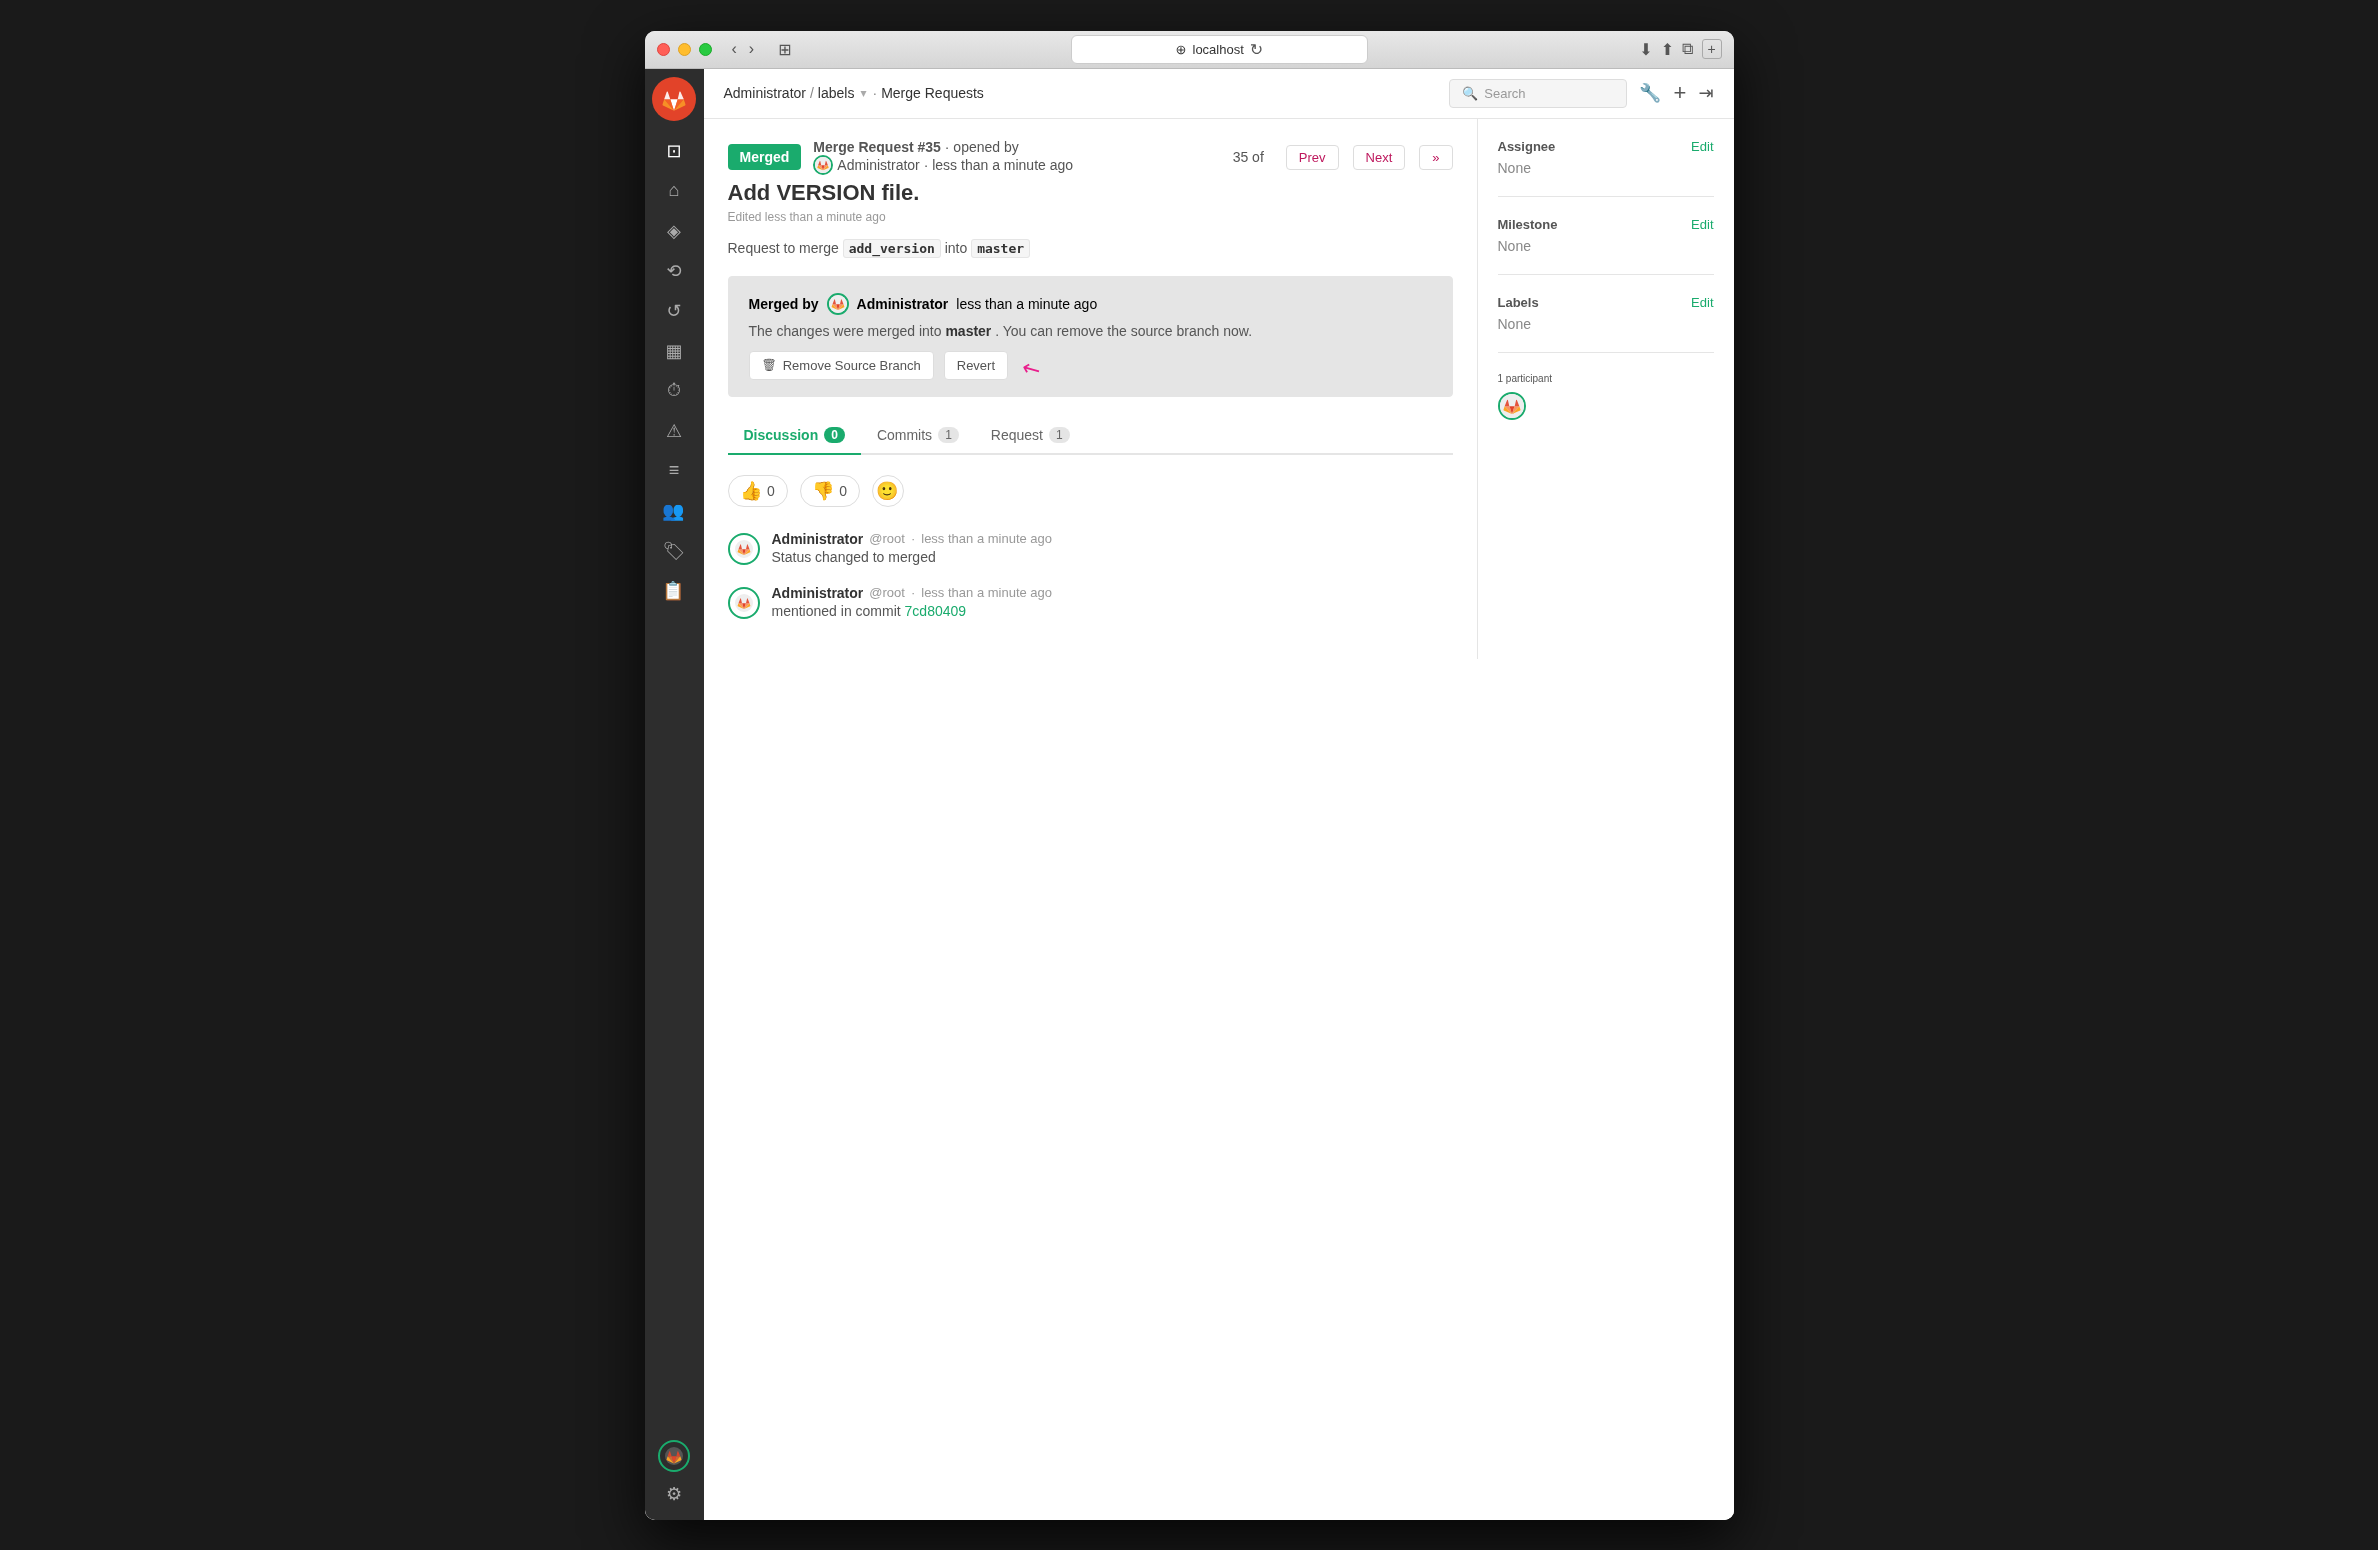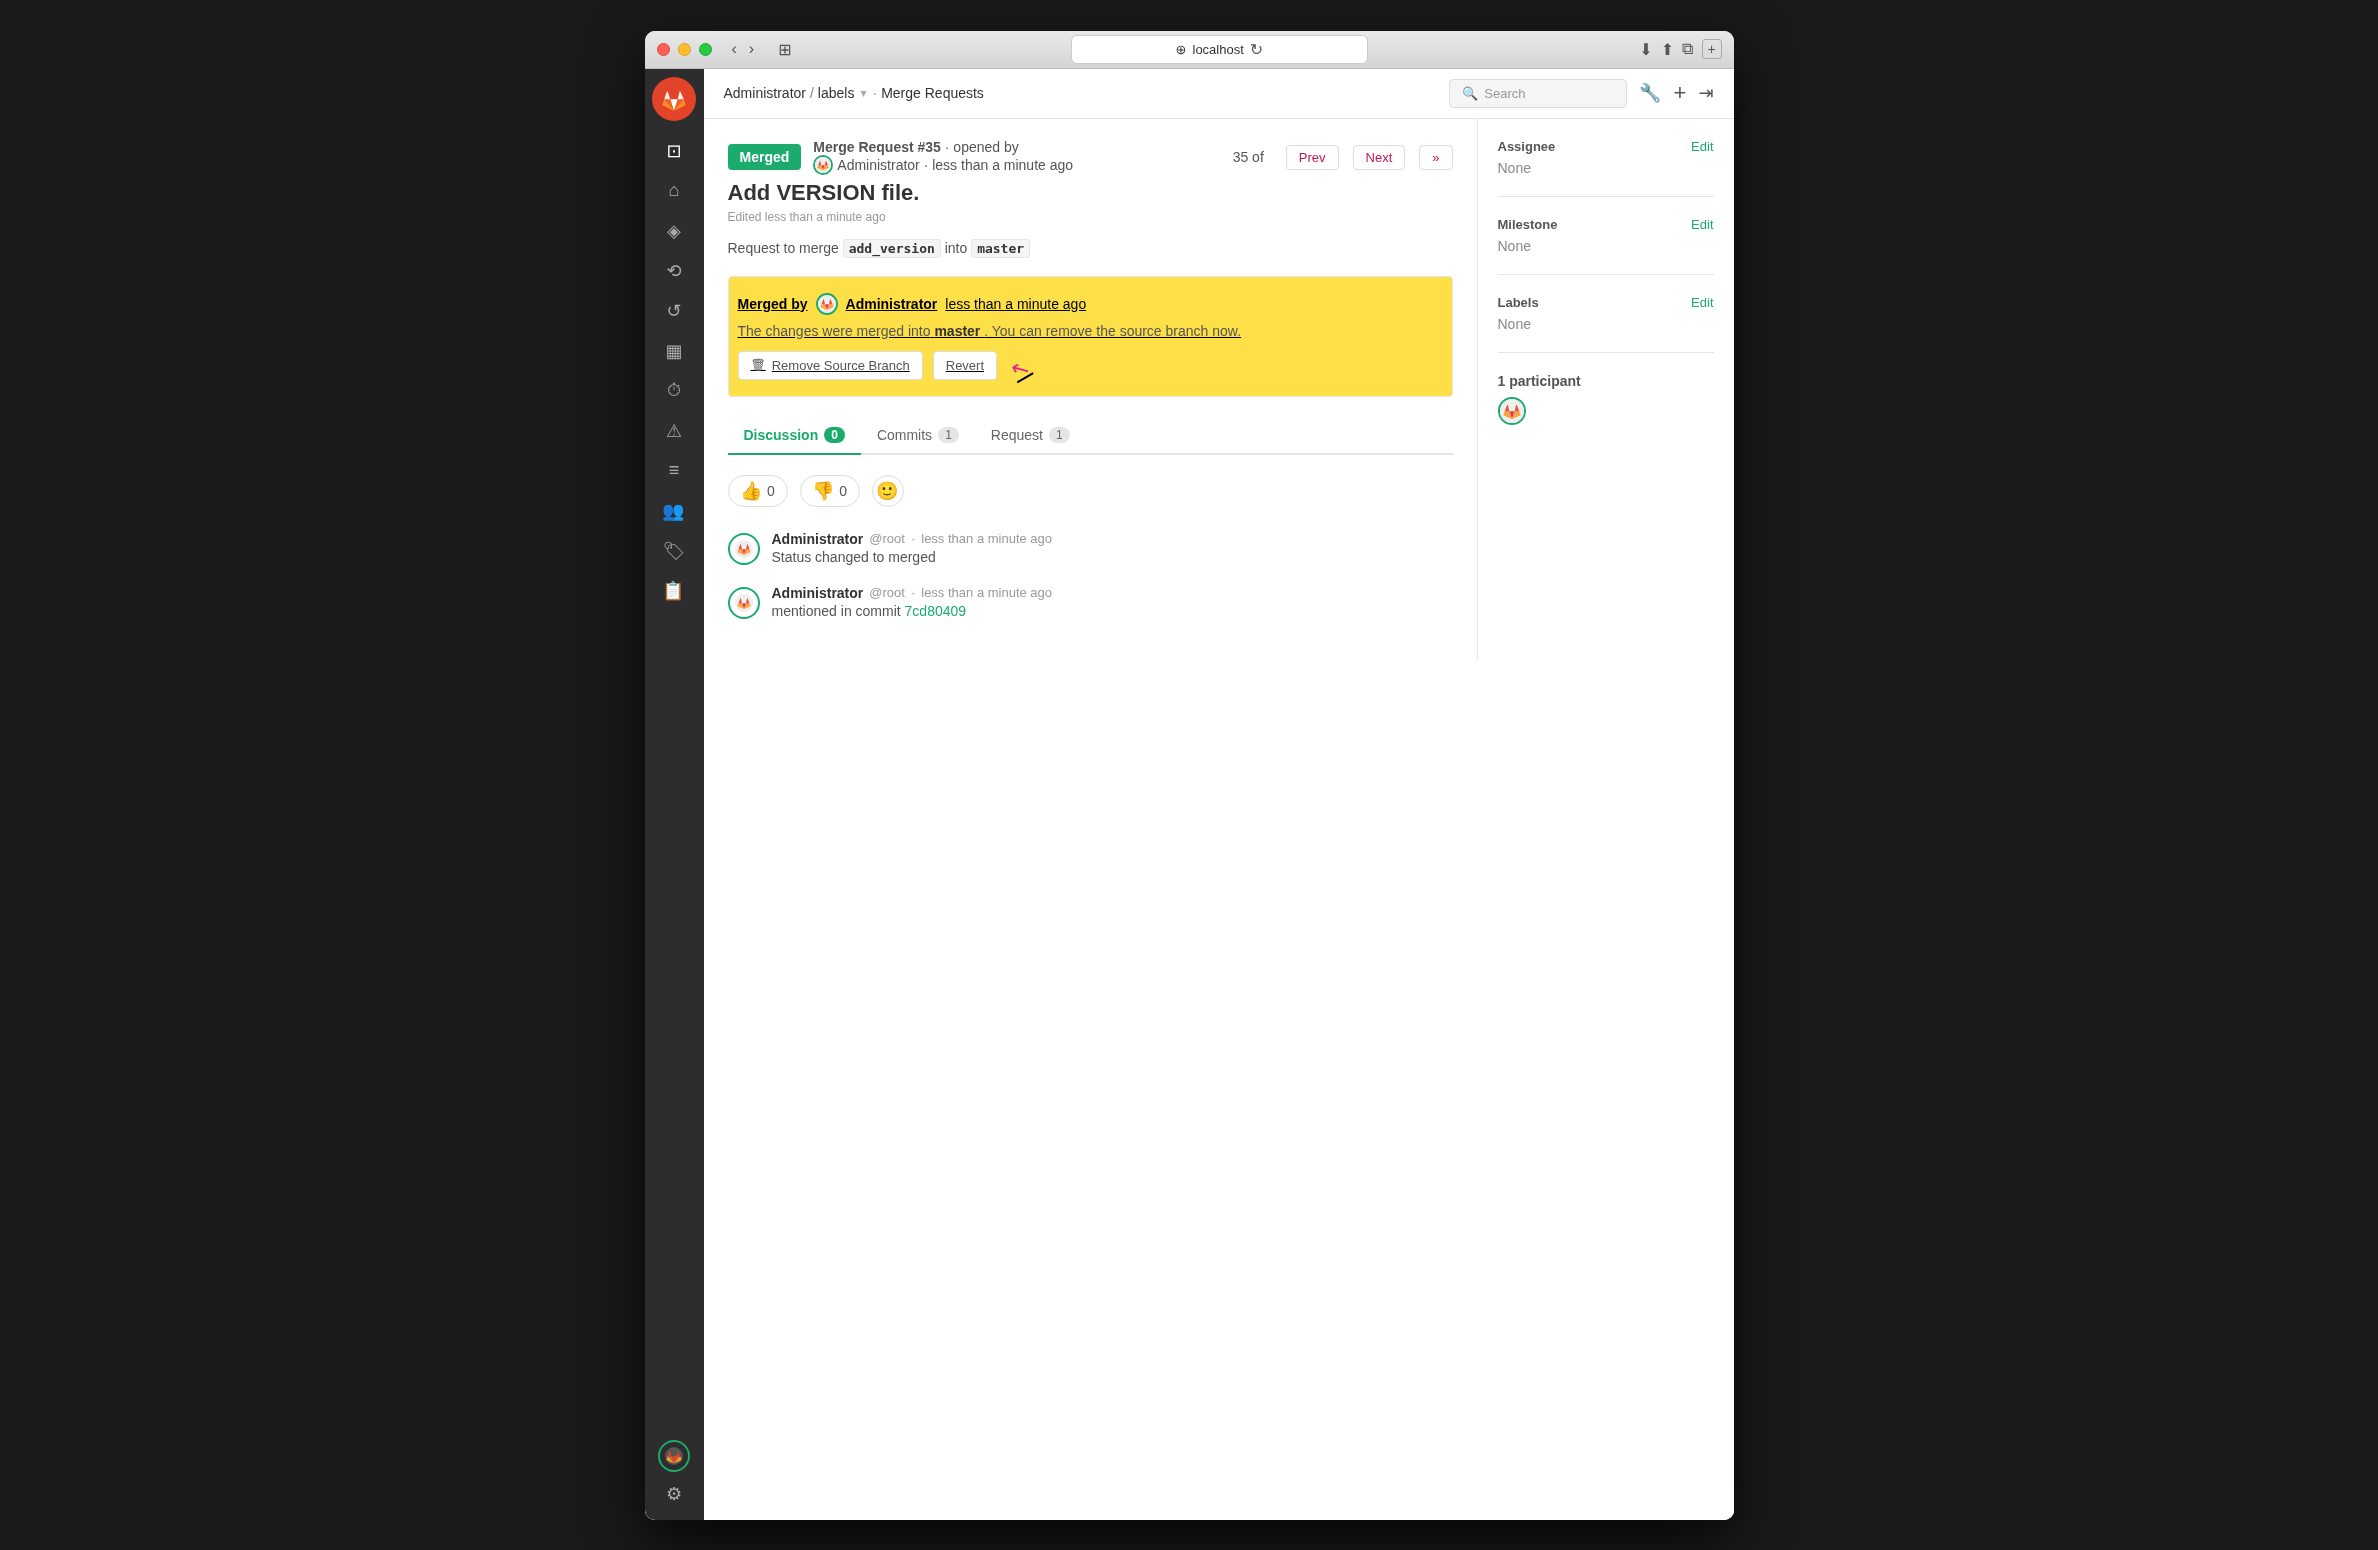--- a/index.html
+++ b/index.html
@@ -216,26 +216,25 @@
       background: #f5f5f5;
       border: 1px solid #e5e5e5;
       border-radius: 3px;
       padding: 1px 5px;
       font-family: monospace; font-size: 13px; color: #333;
       font-weight: 700;
     }
 
     
     .merged-box {
-      background: #fde047;
+      background: #e5e5e5;
       border: 1px solid #e5e5e5;
       border-radius: 4px;
-      padding: 16px 9px;
+      padding: 16px 20px;
       margin-bottom: 20px;
-      text-decoration: underline;
     }
     .merged-by {
       display: flex; align-items: center; gap: 8px;
       font-size: 14px; margin-bottom: 8px;
     }
     .merged-by strong { font-weight: 700; }
     .merged-info-text { font-size: 14px; color: #555; margin-bottom: 12px; }
     .merged-info-text strong { font-weight: 700; color: #333; }
     .merged-actions { display: flex; gap: 10px; align-items: center; }
     .btn-remove-source {
@@ -330,21 +329,21 @@
     .side-value { font-size: 14px; color: #888; }
 
     .participants { display: flex; gap: 6px; margin-top: 8px; flex-wrap: wrap; }
     .participant-avatar {
       width: 28px; height: 28px; border-radius: 50%;
       border: 2px solid #1aab6d;
       display: flex; align-items: center; justify-content: center;
       cursor: pointer;
     }
 
-    .side-section-title { font-size: 14px; font-weight: 700; color: #555; margin-bottom: 8px; }
+    .side-section-title { font-size: 10px; font-weight: 400; color: #555; margin-bottom: 8px; }
     .btn-unsubscribe {
       width: 100%; padding: 7px; border: 1px solid #ddd;
       border-radius: 4px; background: white; cursor: pointer;
       font-size: 13px; color: #333;
     }
     .notification-text { font-size: 12px; color: #888; margin-top: 8px; line-height: 1.4; }
   </style>
 </head>
 <body>
 

